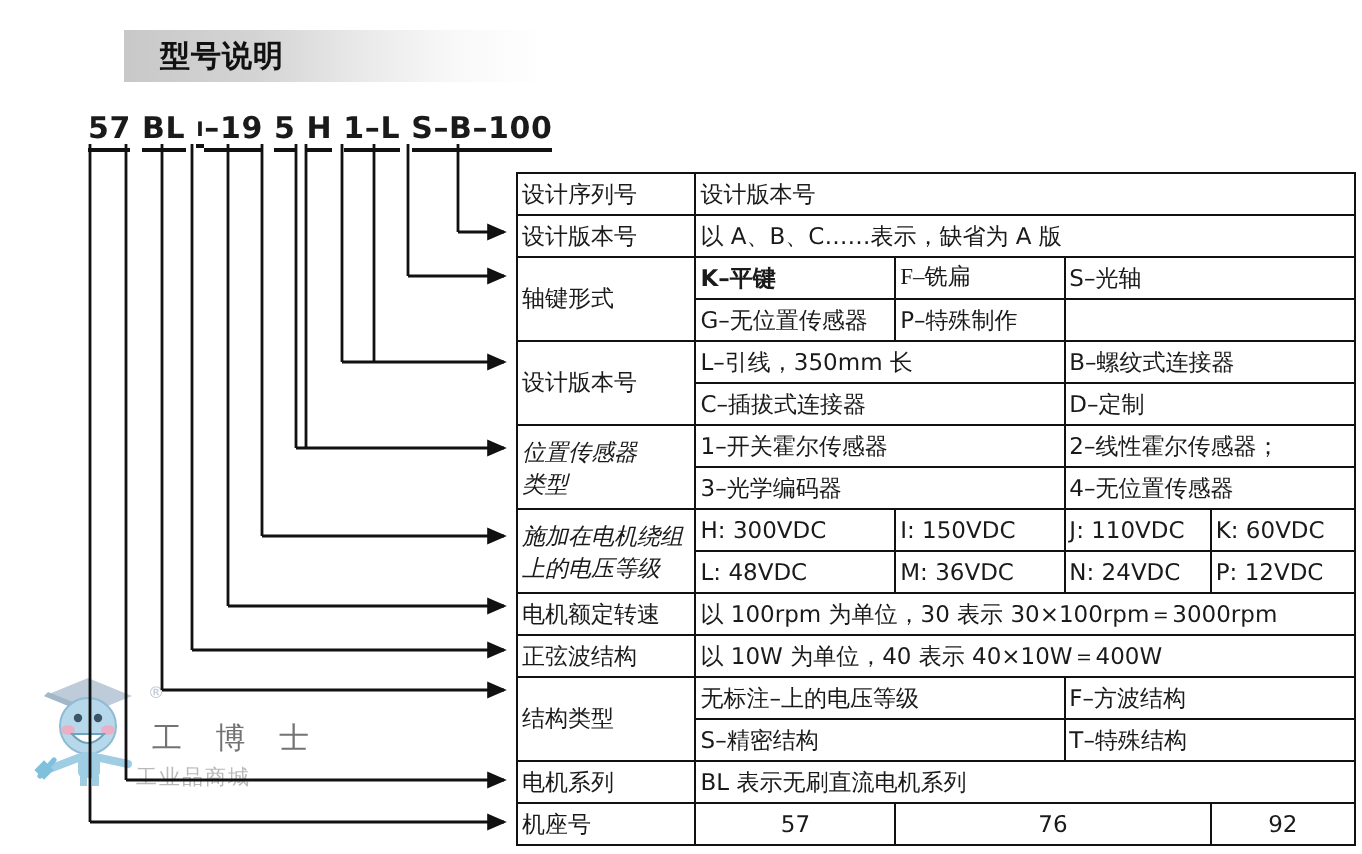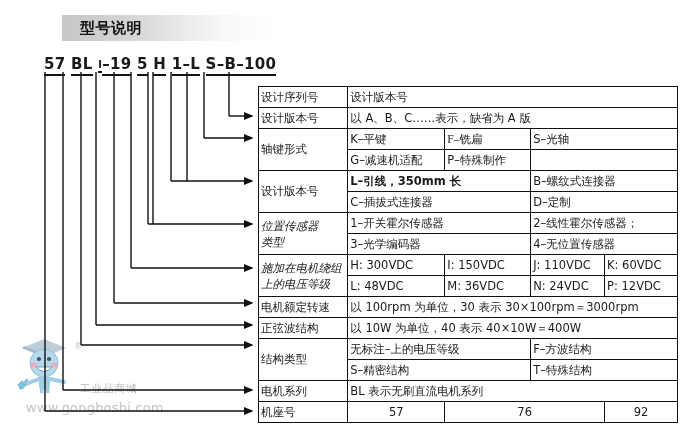--- a/index.html
+++ b/index.html
@@ -24,21 +24,21 @@
     position:absolute; left:66px; top:14px;
     font-size:8px; color:#b9c6d4;
   }
   #wm-brand {
     position:absolute; left:68px; top:32px;
     font-size:15px; letter-spacing:6px; color:#5b5b5b;
     font-family:"DejaVu Serif","Liberation Serif",serif;
     opacity:.85;
   }
   #wm-sub {
-    position:absolute; left:72px; top:54px;
+    position:absolute; left:60px; top:54px;
     font-size:10.5px; letter-spacing:1px; color:#b9b9b9;
   }
   #wm-url {
     position:absolute; left:18px; top:72px;
     font-size:13px; color:#c3c3c3; letter-spacing:.2px;
   }
 
   
   #header {
     position:absolute; left:62px; top:15px;
@@ -79,23 +79,23 @@
     font-size:11.5px;
     padding:2px 2px;
     height:21px;
     line-height:15px;
     vertical-align:middle;
     white-space:nowrap;
   }
   #spec-table td.lab { width:102px; }
   #spec-table td.lab2 { width:102px; line-height:16px; white-space:normal;font-style:italic; }
   #spec-table td.ctr { text-align:center; }
-  .w2 { width:159px;font-weight:bold; }
+  .w2 { width:159px; }
   .w4 { width:79px; }
-  .w3a { width:96px; }
+  .w3a { width:96px;font-weight:bold; }
   .w3b { width:96px;font-family:Liberation Serif, serif; }
   .w3c { width:126px;margin-left:36px; }
   .seat { width:106px; }
 </style>
 </head>
 <body>
 
 <div id="watermark">
   <svg id="wm-mascot" width="62" height="62" viewBox="0 0 62 62">
 
@@ -117,22 +117,22 @@
 
     <path d="M25 47 L12 52" stroke="#9fcde4" stroke-width="4" stroke-linecap="round"></path>
     <path d="M36 47 L50 50" stroke="#9fcde4" stroke-width="4" stroke-linecap="round"></path>
 
     <path d="M13 48 L6 56 M5 53 l3 -3 3 3 -3 3 z" stroke="#7fc0dc" stroke-width="2.6" fill="#7fc0dc" stroke-linecap="round"></path>
 
     <rect x="26" y="56" width="3.5" height="5" fill="#9fcde4"></rect>
     <rect x="32" y="56" width="3.5" height="5" fill="#9fcde4"></rect>
   </svg>
   <div id="wm-reg">®</div>
+  <div id="wm-brand">工 博 士</div>
   <div id="wm-sub">工业品商城</div>
-  <div id="wm-url">www.gongboshi.com</div>
 </div>
 
 <div id="header">
   <div id="header-title">型号说明</div>
 </div>
 
 <div id="model-line"><span class="seg">57</span> <span class="seg">BL</span> <span class="seg sub">I</span><span class="seg">–19</span> <span class="seg">5</span> <span class="seg">H</span> <span class="seg">1–L</span> <span class="seg">S–B–100</span></div>
 
 <svg id="leaders" width="681" height="427">
   <defs>
@@ -181,21 +181,21 @@
       <td colspan="4">以 A、B、C……表示，缺省为 A 版</td>
     </tr>
 
     <tr>
       <td class="lab" rowspan="2">轴键形式</td>
       <td class="w3a">K–平键</td>
       <td class="w3b">F–铣扁</td>
       <td class="w3c" colspan="2">S–光轴</td>
     </tr>
     <tr>
-      <td>G–减速机适配</td>
+      <td>G–无位置传感器</td>
       <td>P–特殊制作</td>
       <td colspan="2"></td>
     </tr>
 
     <tr>
       <td class="lab" rowspan="2">设计版本号</td>
       <td class="w2" colspan="2">L–引线，350mm 长</td>
       <td colspan="2">B–螺纹式连接器</td>
     </tr>
     <tr>

